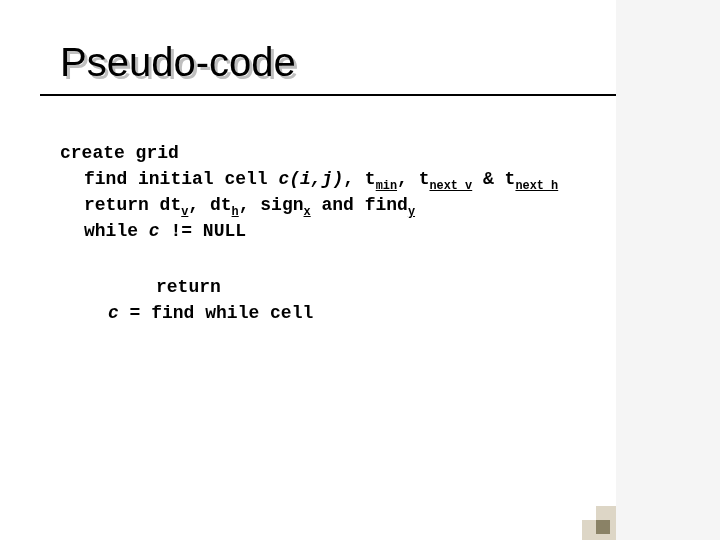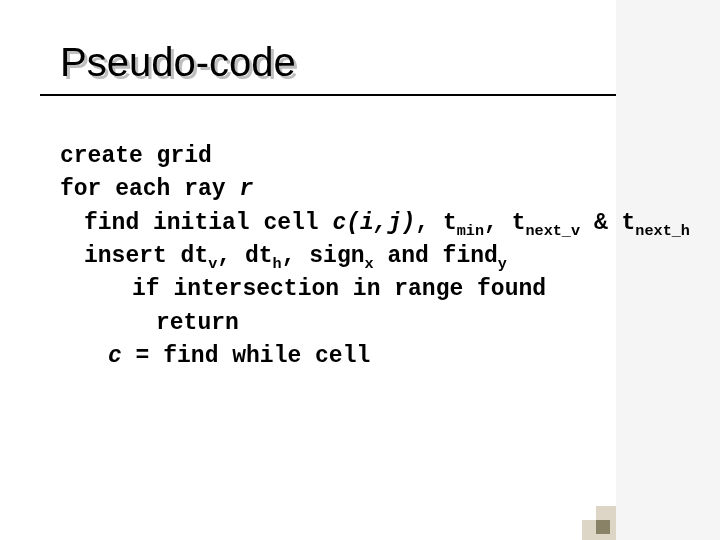--- a/index.html
+++ b/index.html
@@ -48,38 +48,39 @@
     font-weight: 400;
     color: #bfbfbf;
     letter-spacing: 0;
     z-index: 0;
     user-select: none;
     pointer-events: none;
   }
   .code-block {
     margin-top: 55px;
     font-family: "Courier New", Courier, monospace;
-    font-size: 23px;
+    font-size: 18px;
     font-weight: bold;
     line-height: 1.45;
     color: #000;
     white-space: nowrap;
   }
   .code-line {
     display: block;
   }
   .ind1 { padding-left: 24px; }
   .ind2 { padding-left: 48px; }
   .ind3 { padding-left: 72px; }
-  .ind4 { padding-left: 96px; }
+  .ind4 { padding-left: 96px; margin-top: 30px; }
   .i { font-style: italic; }
   sub {
     font-size: 0.66em;
     vertical-align: sub;
     line-height: 0;
+    text-decoration: underline;
   }
   .corner-accent {
     position: absolute;
     right: 0;
     bottom: 0;
     width: 34px;
     height: 34px;
   }
   .corner-accent::before {
     content: "";
@@ -115,30 +116,29 @@
 <div class="slide">
 
   <div class="title-wrap">
     <div class="title-rule"></div>
     <div class="title-shadow">Pseudo-code</div>
     <h1 class="title">Pseudo-code</h1>
   </div>
 
   <div class="code-block">
     <span class="code-line">create grid</span>
-    <span class="code-line">
-      <span>for each ray </span><span class="i">r</span>
-    </span>
     <span class="code-line ind1">
       <span>find initial cell </span><span class="i">c(i,j)</span><span>, t</span><sub>min</sub><span>, t</span><sub>next_v</sub><span> &amp; t</span><sub>next_h</sub>
     </span>
     <span class="code-line ind1">
-      <span>insert dt</span><sub>v</sub><span>, dt</span><sub>h</sub><span>, sign</span><sub>x</sub><span> and find</span><sub>y</sub>
+      <span>return dt</span><sub>v</sub><span>, dt</span><sub>h</sub><span>, sign</span><sub>x</sub><span> and find</span><sub>y</sub>
     </span>
-    <span class="code-line ind3">if intersection in range found</span>
+    <span class="code-line ind1">
+      <span>while </span><span class="i">c</span><span> != NULL</span>
+    </span>
     <span class="code-line ind4">return</span>
     <span class="code-line ind2">
       <span class="i">c</span><span> = find while cell</span>
     </span>
   </div>
 
   <div class="corner-accent"></div>
   <div class="corner-square"></div>
 </div>
 

